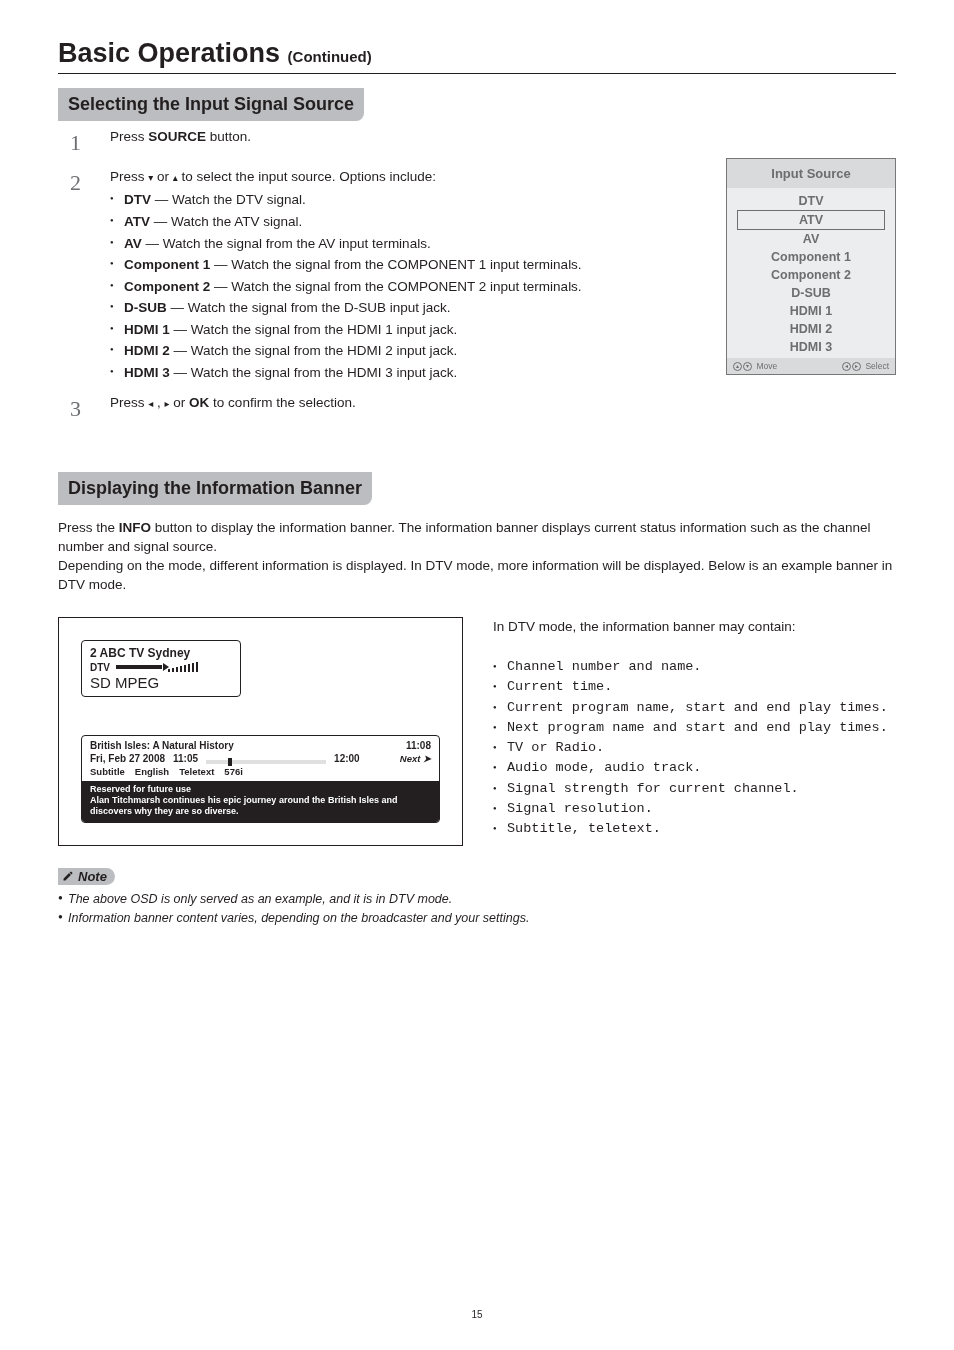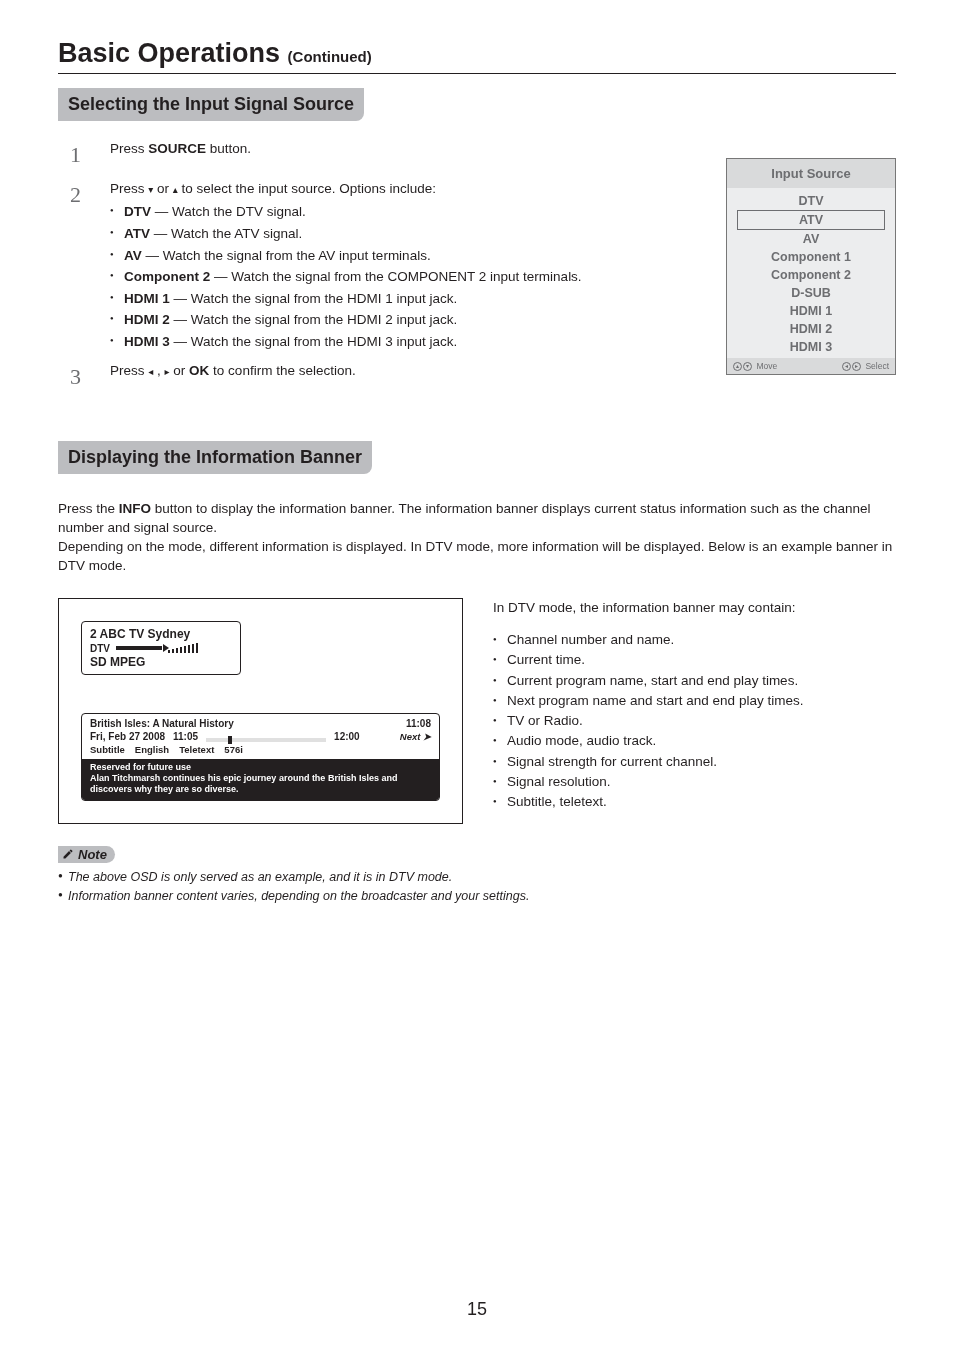--- a/index.html
+++ b/index.html
@@ -16,21 +16,21 @@
   .page-title .cont { font-size: 15px; font-weight: bold; }
   .title-rule { border: none; border-top: 1px solid #231f20; margin-bottom: 14px; }
   .section-bar {
     background: #bcbdc0;
     color: #231f20;
     font-size: 18px;
     font-weight: bold;
     padding: 6px 10px 6px 10px;
     display: inline-block;
     border-bottom-right-radius: 8px;
-    margin-bottom: 18px;
+    margin-bottom: 6px;
   }
   .steps { margin-left: 12px; }
   .step-row { display: flex; gap: 22px; margin-bottom: 8px; font-size: 13.5px; line-height: 1.45; }
   .step-num { color: #6d6e71; font-size: 22px; font-family: Georgia, 'Times New Roman', serif; min-width: 18px; }
   .step-body { flex: 1; }
   .step-body ul { list-style: none; margin-top: 4px; }
   .step-body ul li { position: relative; padding-left: 14px; margin-bottom: 2px; }
   .step-body ul li::before { content: "●"; position: absolute; left: 0; top: 4px; font-size: 6px; }
   .glyph-down::after { content:"▾"; font-size:10px; }
   .glyph-up::after { content:"▴"; font-size:10px; }
@@ -101,37 +101,37 @@
   .bib-mid { padding: 0 8px 1px 8px; display:flex; gap:8px; align-items:flex-end; position:relative; }
   .bib-mid .prog { height:4px; width:120px; background:#e0e0e0; position:relative; }
   .bib-mid .prog .fill { height:100%; width:18%; background:#231f20; }
   .bib-mid .prog .thumb{ position:absolute; left:18%; top:-2px; width:4px; height:8px; background:#231f20;}
   .bib-mid .next { position:absolute; right:8px; font-size:9.5px;font-style:italic; }
   .bib-tags { padding: 1px 8px 4px 8px; display:flex; gap:10px; font-size:9.5px; }
   .bib-dark { background:#231f20; color:#fff; padding:3px 8px 4px 8px; border-radius:0 0 3px 3px; font-size:9px; line-height:1.25; }
 
   
   .right-col { font-size: 13.5px; line-height: 1.5; }
-  .right-col ul { list-style:none; margin-top:12px; }
+  .right-col ul { list-style:none; margin-top:20px;font-family:Liberation Mono, monospace; }
   .right-col ul li { position:relative; padding-left:14px; }
   .right-col ul li::before { content:"●"; position:absolute; left:0; top:5px; font-size:6px; }
 
   
   .note-tag {
     display:inline-flex; align-items:center; gap:4px;
     background:#bcbdc0; color:#231f20; font-style:italic; font-weight:bold;
     font-size:13px; padding:1px 8px 1px 4px; border-radius:0 10px 10px 0;
     margin-top:22px;
   }
   .note-tag svg { width:12px; height:12px; }
   .notes { font-size:12.5px; font-style:italic; margin-top:4px; }
   .notes .row { position:relative; padding-left:10px; line-height:1.5; }
   .notes .row::before { content:"●"; position:absolute; left:0; top:2px; font-size:8px; font-style:normal;}
 
-  .page-num { position:absolute; bottom:30px; left:0; right:0; text-align:center; font-size:18px; }
+  .page-num { position:absolute; bottom:30px; left:0; right:0; text-align:center; font-size:10px; }
 </style>
 </head>
 <body>
 
 
 
 
 <div class="page-title">
   <span>Basic Operations</span>
   <span class="cont">(Continued)</span>
@@ -151,21 +151,23 @@
   </div>
 
   <div class="step-row">
     <div class="step-num">2</div>
     <div class="step-body">
       <span>Press </span><span class="glyph-down"></span><span> or </span><span class="glyph-up"></span><span> to select the input source. Options include:</span>
       <ul>
         <li><span class="bold">DTV</span><span> — Watch the DTV signal.</span></li>
         <li><span class="bold">ATV</span><span> — Watch the ATV signal.</span></li>
         <li><span class="bold">AV</span><span> — Watch the signal from the AV input terminals.</span></li>
+        <li><span class="bold">Component 1</span><span> — Watch the signal from the COMPONENT 1 input terminals.</span></li>
         <li><span class="bold">Component 2</span><span> — Watch the signal from the COMPONENT 2 input terminals.</span></li>
+        <li><span class="bold">D-SUB</span><span> — Watch the signal from the D-SUB input jack.</span></li>
         <li><span class="bold">HDMI 1</span><span> — Watch the signal from the HDMI 1 input jack.</span></li>
         <li><span class="bold">HDMI 2</span><span> — Watch the signal from the HDMI 2 input jack.</span></li>
         <li><span class="bold">HDMI 3</span><span> — Watch the signal from the HDMI 3 input jack.</span></li>
       </ul>
     </div>
   </div>
 
   <div class="step-row">
     <div class="step-num">3</div>
     <div class="step-body">
@@ -214,21 +216,21 @@
               <span></span>
               <span></span>
               <span></span>
               <span></span>
               <span></span>
               <span></span>
               <span></span>
               <span></span>
             </span>
         </div>
-        <div style="font-weight:bold;font-size:12px;margin-top:1px">SD MPEG</div>
+        <div style="font-weight:normal;font-size:15px;margin-top:1px">SD MPEG</div>
       </div>
       <div class="banner-inner-bot">
         <div class="bib-top">
           <span>British Isles: A Natural History</span>
           <span>11:08</span>
         </div>
         <div class="bib-mid">
           <span>Fri, Feb 27 2008</span>
           <span>11:05</span>
           <span class="prog"><span class="fill"></span><span class="thumb"></span></span>

